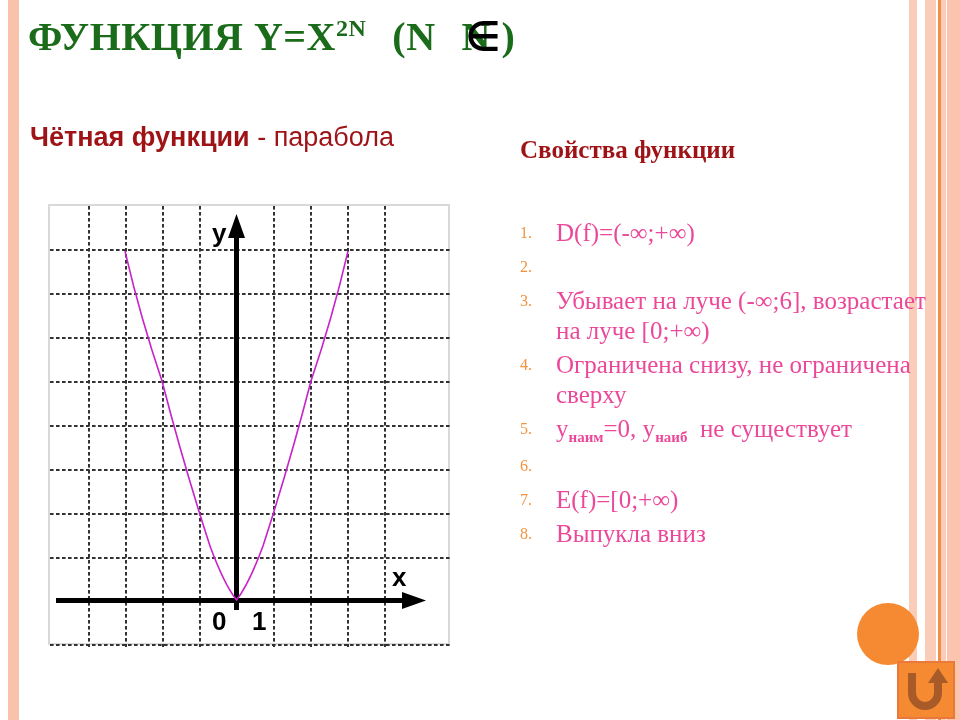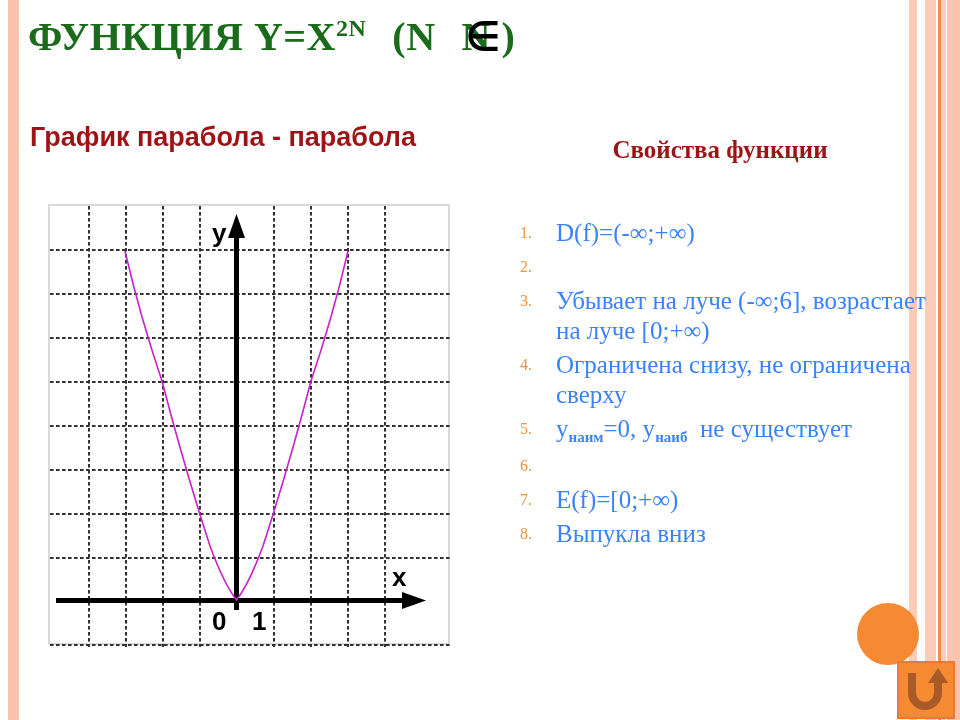--- a/index.html
+++ b/index.html
@@ -68,29 +68,28 @@
   #subtitle {
     position: absolute;
     left: 30px;
     top: 122px;
     font-family: "Liberation Sans", sans-serif;
     font-size: 27px;
     color: #9e1316;
     white-space: nowrap;
   }
   #subtitle .b { font-weight: bold; }
-  #subtitle .r { font-weight: bold; }
+  #subtitle .r { font-weight: normal; }
 
   
   #props-title {
     position: absolute;
     left: 520px;
     top: 136px;
     width: 400px;
-    text-align: center;
     font-family: "Liberation Serif", serif;
     font-weight: bold;
     font-size: 25px;
     color: #9e1316;
     white-space: nowrap;
   }
 
   
   #graph-box {
     position: absolute;
@@ -129,21 +128,21 @@
     color: #f4933f;
     font-family: "Liberation Serif", serif;
     font-size: 16px;
     line-height: 30px;
     text-align: left;
     padding-left: 8px;
     box-sizing: border-box;
   }
   .prop-text {
     flex: 1 1 auto;
-    color: #3b82f6;
+    color: #ec4899;
     font-family: "Liberation Serif", serif;
     font-size: 25px;
     line-height: 30px;
   }
   .prop-text sub {
     font-size: 15px;
     vertical-align: baseline;
     position: relative;
     top: 5px;
     font-weight: bold;
@@ -176,21 +175,21 @@
 
 <div class="stripe stripe-left"></div>
 <div class="stripe stripe-r1"></div>
 <div class="stripe stripe-r2"></div>
 <div class="stripe stripe-r3"></div>
 <div class="stripe stripe-r4"></div>
 <div class="stripe stripe-r5"></div>
 
 <div id="title"><span>ФУНКЦИЯ Y=X</span><span class="sup">2N</span><span class="gap"></span><span>(N</span><span class="gap"></span><span class="elem-wrap"><span class="elem-n">N</span><span class="elem-in">∈</span></span><span>)</span></div>
 
-<div id="subtitle"><span class="b">График парабола</span><span class="r"> - парабола</span></div>
+<div id="subtitle"><span class="b">Чётная функции</span><span class="r"> - парабола</span></div>
 
 <div id="props-title">Свойства функции</div>
 
 <div id="graph-box">
   <svg id="graph-svg" viewBox="0 0 402 441" xmlns="http://www.w3.org/2000/svg">
     <defs>
       <pattern id="dotH" width="6" height="2" patternUnits="userSpaceOnUse">
         <rect x="0" y="0" width="3.6" height="2" fill="#333333"></rect>
       </pattern>
       <pattern id="dotV" width="2" height="6" patternUnits="userSpaceOnUse">

